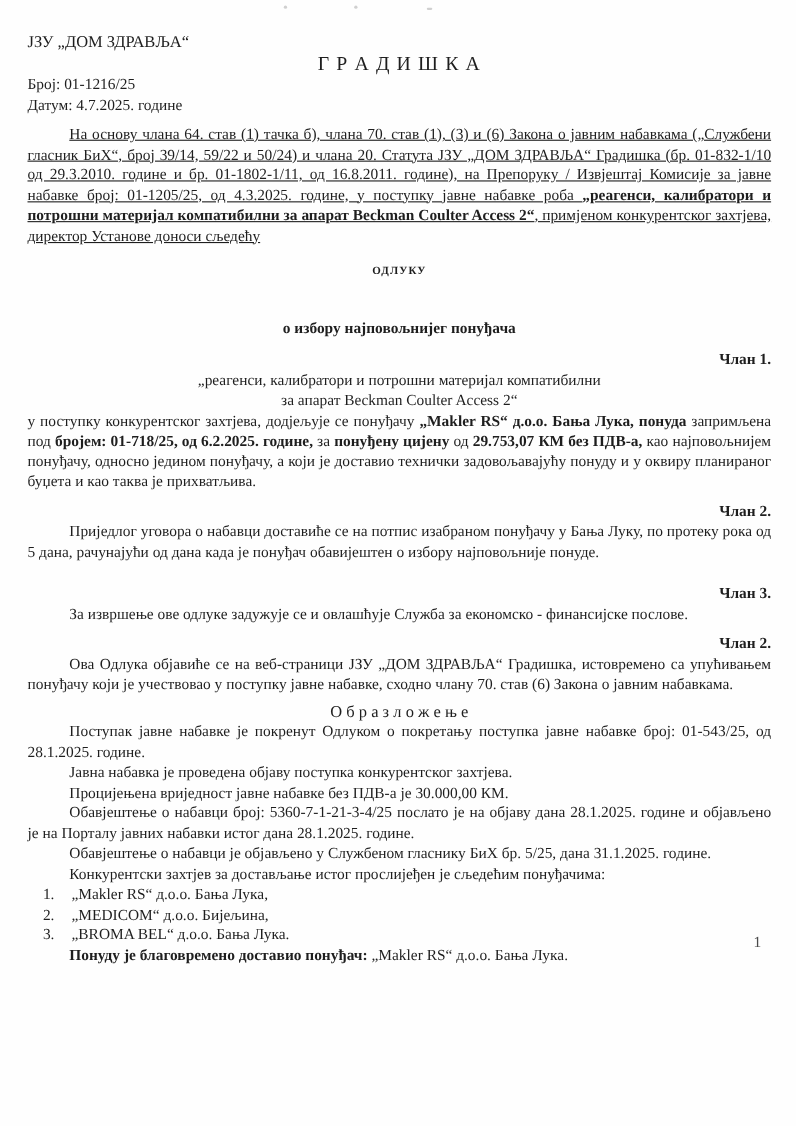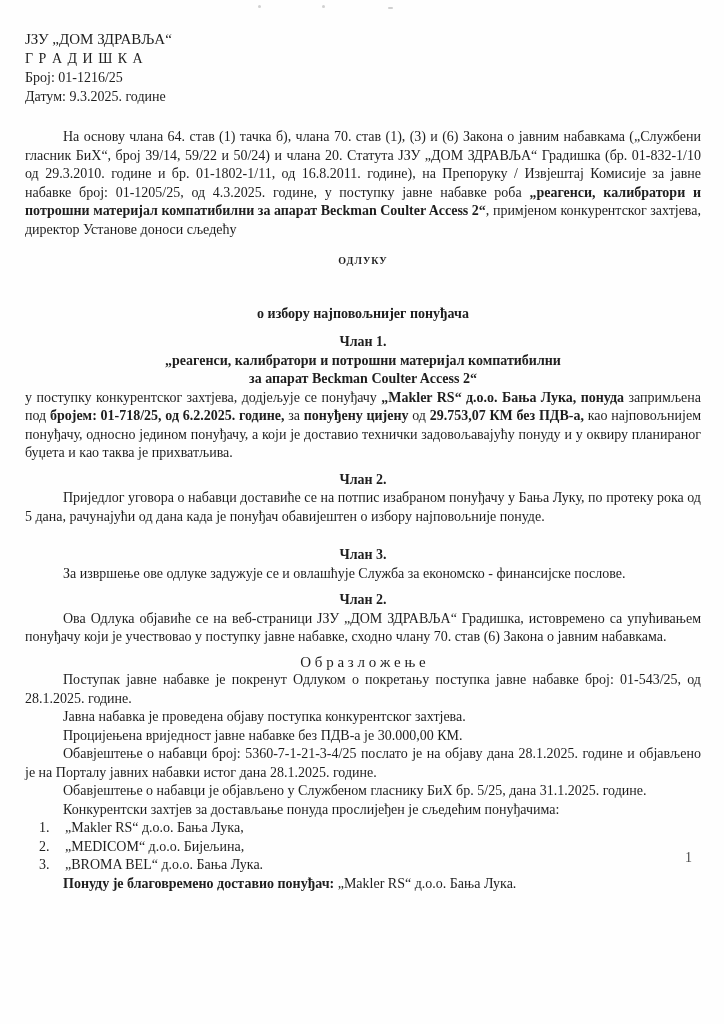--- a/index.html
+++ b/index.html
@@ -18,59 +18,59 @@
   .content {
     padding: 30px 23px 0 25px;
     font-size: 14px;
     line-height: 18.5px;
   }
   .para { margin: 0; text-align: justify; }
   .indent { text-indent: 38px; }
   .bold { font-weight: 700; }
   .header div { line-height: 19px; }
   .org-name { font-size: 15px; }
-  .org-city { font-size: 14px; letter-spacing: 1px; }
+  .org-city { font-size: 18px; letter-spacing: 1px; text-align: center; }
   .doc-title { text-align: center; font-weight: 700; }
   .title-main { font-size: 10px; letter-spacing: 1px; line-height: 20px; }
   .title-sub { font-size: 14px; line-height: 19px; margin-top: 33px; }
-  .article-heading { text-align: center; font-weight: 700; }
+  .article-heading { text-align: right; font-weight: 700; }
   .rationale-heading { text-align: center; font-weight: 400; font-size: 15px; }
-  .subject-line { text-align: center; font-weight: 700; }
+  .subject-line { text-align: center; font-weight: 400; }
   .bidder-row { display: flex; padding-left: 14px; }
   .bidder-num { width: 26px; flex: none; }
   .page-number {
     position: absolute; top: 850px; right: 32px;
     font-size: 14px; color: #4a4a4a;
   }
   .artifact { position: absolute; background: #9a9a9a; opacity: 0.45; border-radius: 50%; }
   .a1 { left: 258px; top: 5px; width: 3px; height: 3px; }
   .a2 { left: 322px; top: 5px; width: 3px; height: 3px; }
   .a3 { left: 388px; top: 7px; width: 5px; height: 2px; border-radius: 1px; }
-  .mt22 { margin-top: 22px; }
+  .mt22 { margin-top: 8px; text-decoration: underline; }
   .mt12 { margin-top: 12px; }
   .mt10 { margin-top: 10px; }
   .mt8  { margin-top: 8px; }
   .mt6  { margin-top: 6px; }
   .mt2  { margin-top: 20px; }
 </style>
 </head>
 <body>
 
 <div class="page">
   <span class="artifact a1"></span>
   <span class="artifact a2"></span>
   <span class="artifact a3"></span>
 
   <div class="content">
 
     <div class="header">
       <div class="org-name">ЈЗУ „ДОМ ЗДРАВЉА“</div>
       <div class="org-city">Г Р А Д И Ш К А</div>
       <div>Број: 01-1216/25</div>
-      <div>Датум: 9.3.2025. године</div>
+      <div>Датум: 4.7.2025. године</div>
     </div>
 
     <p class="para indent mt22"><span>На основу члана 64. став (1) тачка б), члана 70. став (1), (3) и (6) Закона о јавним набавкама („Службени гласник БиХ“, број 39/14, 59/22 и 50/24) и члана 20. Статута ЈЗУ „ДОМ ЗДРАВЉА“ Градишка (бр. 01-832-1/10 од 29.3.2010. године и бр. 01-1802-1/11, од 16.8.2011. године), на Препоруку / Извјештај Комисије за јавне набавке број: 01-1205/25, од 4.3.2025. године, у поступку јавне набавке роба </span><span class="bold">„реагенси, калибратори и потрошни материјал компатибилни за апарат Beckman Coulter Access 2“</span><span>, примјеном конкурентског захтјева, директор Установе доноси сљедећу</span></p>
 
     <div class="doc-title mt12">
       <div class="title-main">ОДЛУКУ</div>
       <div class="title-sub">о избору најповољнијег понуђача</div>
     </div>
 
     <div class="article-heading mt10">Члан 1.</div>
@@ -86,21 +86,21 @@
 
     <div class="article-heading mt8">Члан 2.</div>
     <p class="para indent">Ова Одлука објавиће се на веб-страници ЈЗУ „ДОМ ЗДРАВЉА“ Градишка, истовремено са упућивањем понуђачу који је учествовао у поступку јавне набавке, сходно члану 70. став (6) Закона о јавним набавкама.</p>
 
     <div class="rationale-heading mt6">О б р а з л о ж е њ е</div>
     <p class="para indent">Поступак јавне набавке је покренут Одлуком о покретању поступка јавне набавке број: 01-543/25, од 28.1.2025. године.</p>
     <p class="para indent">Јавна набавка је проведена објаву поступка конкурентског захтјева.</p>
     <p class="para indent">Процијењена вриједност јавне набавке без ПДВ-а је 30.000,00 КМ.</p>
     <p class="para indent">Обавјештење о набавци број: 5360-7-1-21-3-4/25 послато је на објаву дана 28.1.2025. године и објављено је на Порталу јавних набавки истог дана 28.1.2025. године.</p>
     <p class="para indent">Обавјештење о набавци је објављено у Службеном гласнику БиХ бр. 5/25, дана 31.1.2025. године.</p>
-    <p class="para indent">Конкурентски захтјев за достављање понуда прослијеђен је сљедећим понуђачима:</p>
+    <p class="para indent">Конкурентски захтјев за достављање истог прослијеђен је сљедећим понуђачима:</p>
 
     <div class="bidder-row">
         <span class="bidder-num">1.</span>
         <span>„Makler RS“ д.о.о. Бања Лука,</span>
       </div>
     <div class="bidder-row">
         <span class="bidder-num">2.</span>
         <span>„MEDICOM“ д.о.о. Бијељина,</span>
       </div>
     <div class="bidder-row">

